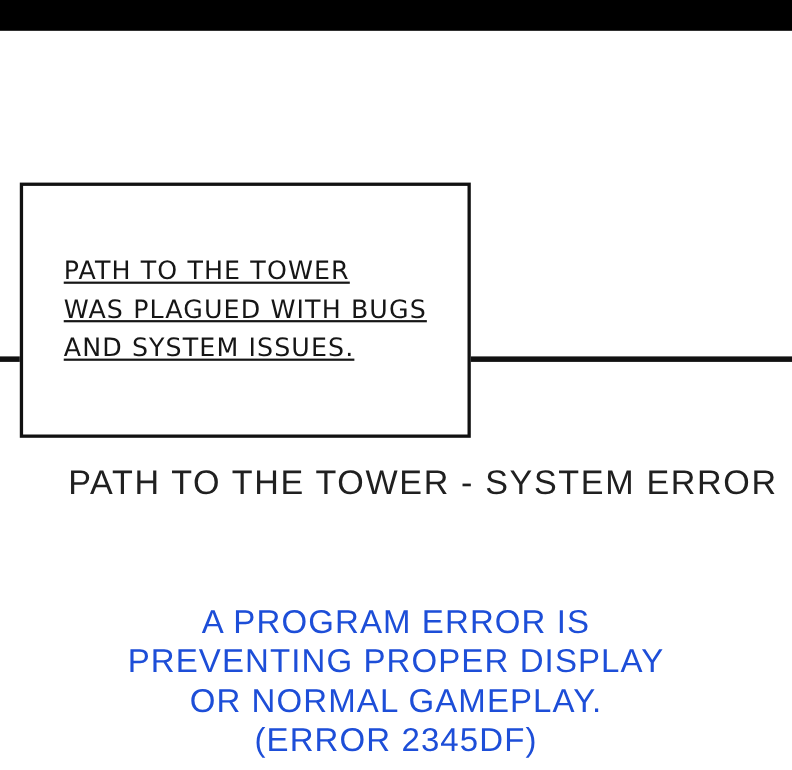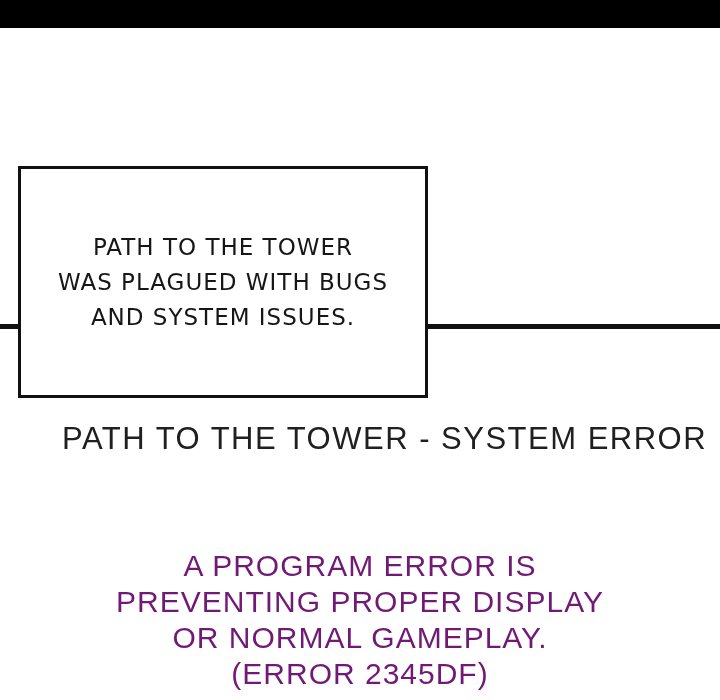--- a/index.html
+++ b/index.html
@@ -45,23 +45,24 @@
     z-index: 2;
     display: flex;
     align-items: center;
     justify-content: center;
   }
   .caption-text {
     font-family: "DejaVu Sans", sans-serif;
     font-size: 23px;
     line-height: 35px;
     letter-spacing: 1px;
-    text-align: center;
+    text-align: left;
     white-space: pre-line;
     color: #161616;
+    text-decoration: underline;
   }
   .episode-title {
     position: absolute;
     top: 421px;
     left: 14px;
     width: 700px;
     font-size: 31px;
     letter-spacing: 1.5px;
     white-space: nowrap;
     color: #202020;
@@ -70,21 +71,21 @@
   .error-message {
     position: absolute;
     top: 548px;
     left: 0;
     width: 720px;
     text-align: center;
     font-size: 30px;
     line-height: 36px;
     letter-spacing: 1px;
     white-space: pre-line;
-    color: #701a75;
+    color: #1d4ed8;
   }
 </style>
 </head>
 <body>
 
 <div class="page">
 
   <div class="top-bar"></div>
 
   <div class="panel-line"></div>

